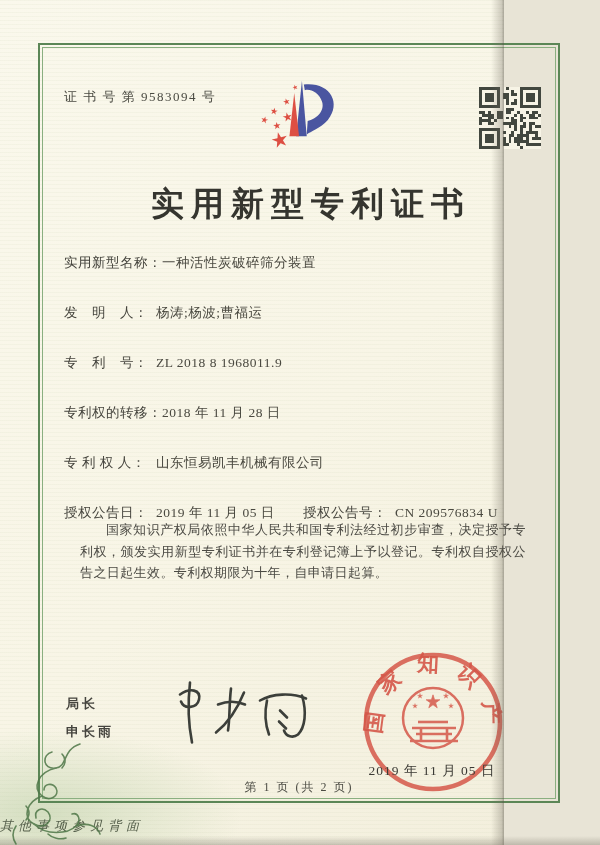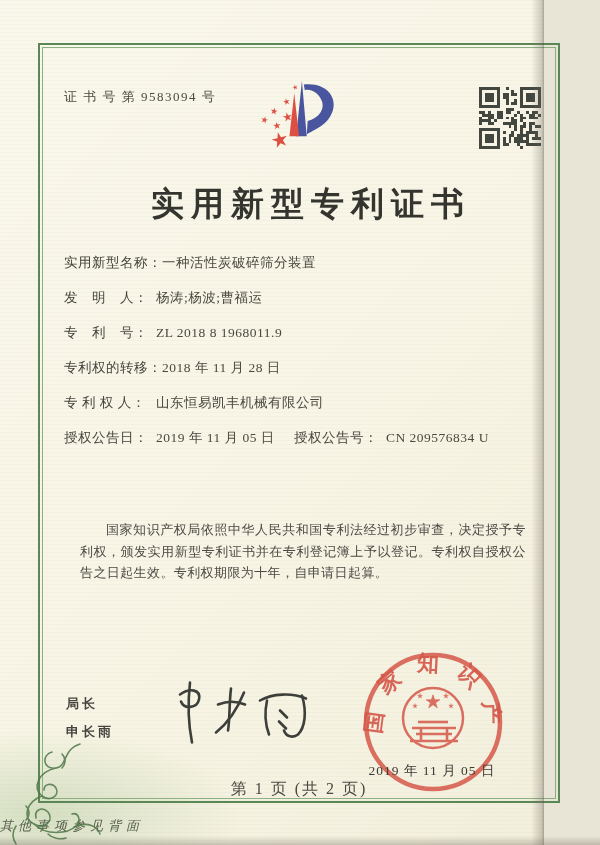--- a/index.html
+++ b/index.html
@@ -2,21 +2,20 @@
 <html lang="zh"><head>
 <meta charset="utf-8">
 <style>
   html,body{margin:0;padding:0;}
   body{width:600px;height:845px;overflow:hidden;background:#e8e4d6;}
   .page{
     position:absolute;left:0;top:0;width:504px;height:845px;
     background:linear-gradient(135deg,#faf8ec 0%,#f8f5e6 55%,#f3efdd 100%);
     font-family:"Liberation Serif","DejaVu Serif",serif;
     color:#3f3e37;
-    padding-left:40px;
   }
   .texture{
     position:absolute;inset:0;pointer-events:none;
     background:repeating-linear-gradient(0deg,rgba(190,200,165,0.10) 0 1px,rgba(0,0,0,0) 1px 4px);
   }
   .bl-tint{
     position:absolute;left:0;top:730px;width:240px;height:115px;pointer-events:none;
     background:radial-gradient(ellipse at 18% 72%,rgba(170,196,150,0.45),rgba(170,196,150,0) 72%);
   }
   .frame-outer{
@@ -28,45 +27,45 @@
     position:absolute;left:64px;top:88px;font-size:13px;letter-spacing:1.5px;color:#4a4a42;
   }
   .logo{position:absolute;left:252px;top:74px;width:96px;height:92px;}
   .qr{position:absolute;left:479px;top:87px;width:62px;height:62px;}
   .title{
     position:absolute;left:0;top:182px;width:600px;text-align:center;
     font-size:33px;font-weight:700;letter-spacing:7px;color:#35352f;margin-left:11px;
   }
   .fields{
     position:absolute;left:64px;top:252px;width:480px;
-    display:flex;flex-direction:column;gap:13px;
+    display:flex;flex-direction:column;gap:28px;
     font-size:13.5px;line-height:22px;color:#4a4940;
   }
   .frow{white-space:nowrap;}
   .flabel{display:inline-block;min-width:92px;letter-spacing:0.5px;color:#45443d;}
   .fvalue{letter-spacing:0.5px;}
-  .grant-second{margin-left:19px;}
+  .grant-second{margin-left:28px;}
   .paras{
     position:absolute;left:64px;top:503px;width:478px;
     font-size:13px;line-height:21.5px;text-align:justify;color:#4b4a44;letter-spacing:0.4px;
   }
   .paras p{margin:16px;text-indent:2em;}
   .director{
     position:absolute;left:66px;top:690px;font-size:13px;letter-spacing:3px;
     line-height:28px;color:#45443e;font-weight:700;
   }
   .signature{position:absolute;left:168px;top:672px;width:150px;height:80px;}
   .seal{position:absolute;left:348px;top:638px;width:170px;height:170px;opacity:0.92;}
   .seal-date{
     position:absolute;left:350px;top:762px;width:164px;text-align:center;
     font-size:13.5px;letter-spacing:1px;color:#3b3a35;z-index:5;
   }
   .page-number{
     position:absolute;left:38px;top:779px;width:522px;text-align:center;
-    font-size:16px;letter-spacing:2px;color:#4a4a42;background:transparent;
+    font-size:12px;letter-spacing:2px;color:#4a4a42;background:transparent;
   }
   .footer-note{
     position:absolute;left:0;top:817px;width:600px;
     font-size:13px;letter-spacing:5px;color:#56604c;font-style:italic;
   }
   .ornament{position:absolute;left:2px;top:742px;width:100px;height:103px;z-index:3;}
   .edge-right{
     position:absolute;right:0;top:0;width:13px;height:845px;pointer-events:none;
     background:linear-gradient(to right,rgba(0,0,0,0),rgba(110,105,92,0.30) 80%,rgba(88,84,73,0.5));
   }

